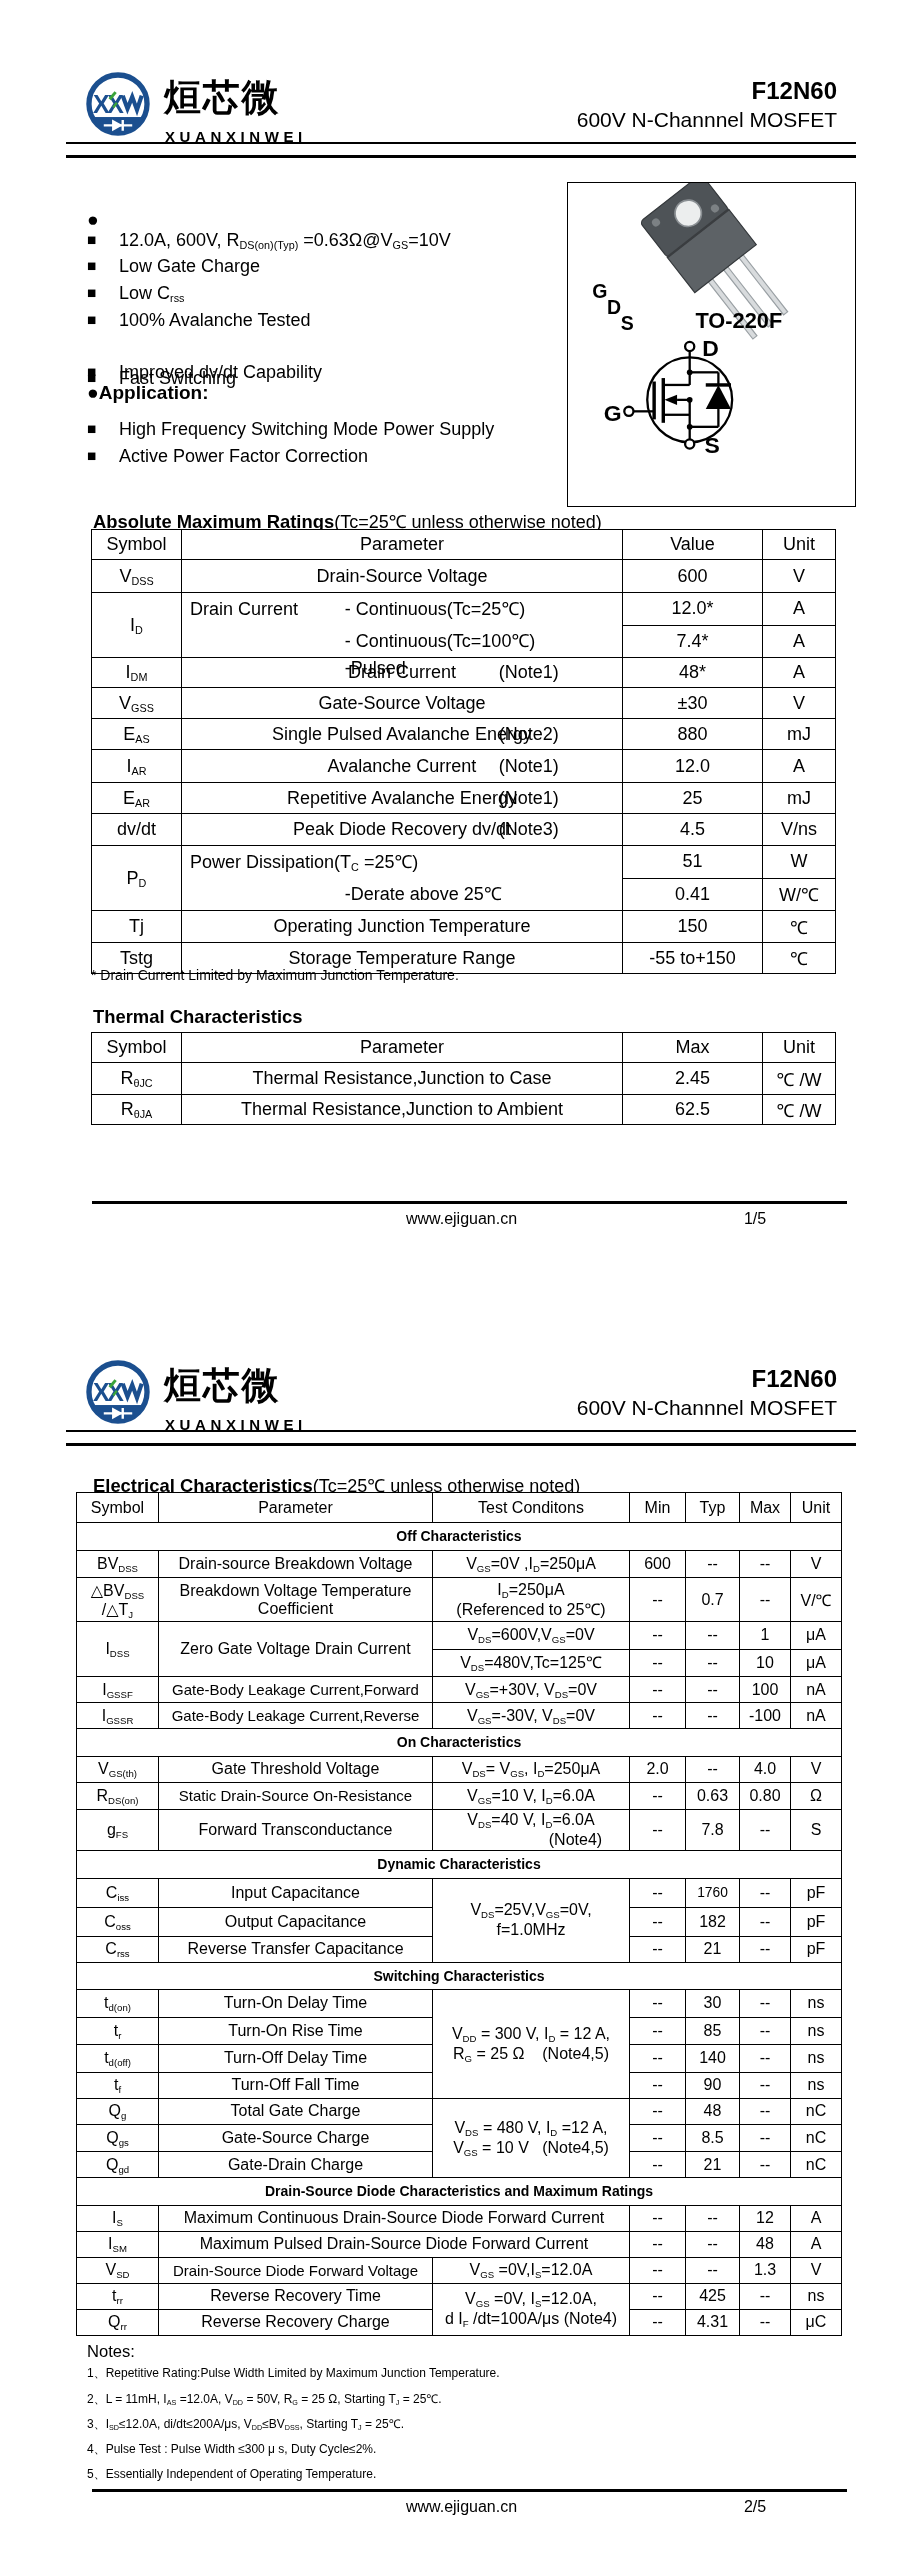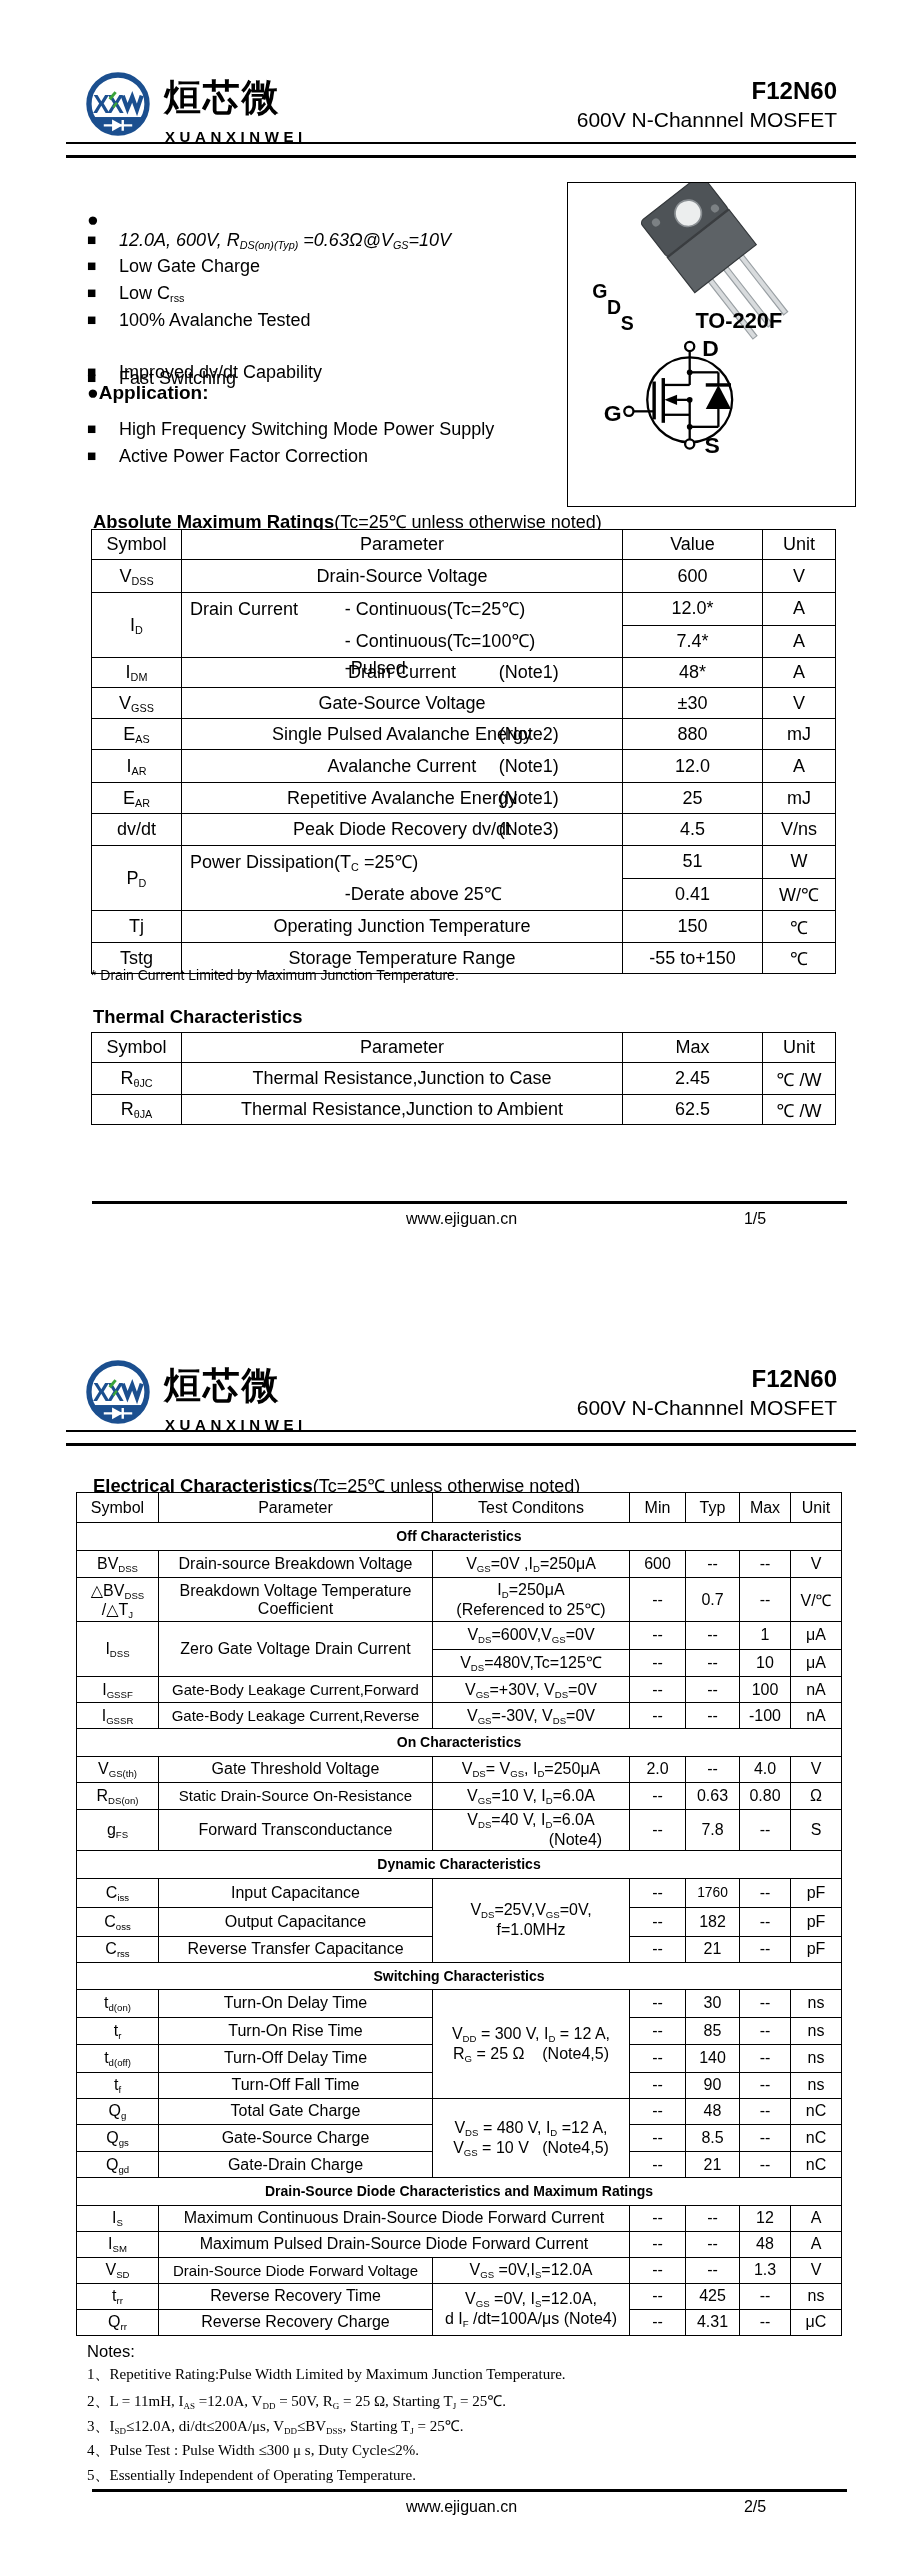--- a/index.html
+++ b/index.html
@@ -38,21 +38,21 @@
   td.cnd{text-align:left;padding:1.1px 2.3px 1.1px 5.7px;white-space:pre-wrap;line-height:1.25;}
   td.sect{text-align:left;padding-left:6.9px;font-weight:bold;font-size:14px;}
   .pline{position:relative;height:32px;line-height:32px;text-align:left;padding-left:8px;}
   .mid{position:absolute;left:37%;top:0;}
   .note{position:absolute;left:72%;}
   sub{font-size:0.60em;vertical-align:-0.28em;line-height:0;}
   .footnote{position:absolute;left:91px;font-size:14px;}
 
   
   .notes-title{position:absolute;left:87px;font-size:16.6px;}
-  .note-line{position:absolute;left:87px;font-size:15px;white-space:pre-wrap;font-family:Liberation Serif, serif;}
+  .note-line{position:absolute;left:87px;font-size:12px;white-space:pre-wrap;}
 
   
   .foot-rule{position:absolute;left:92px;width:755px;height:2.9px;background:#000;top:1201px;}
   .foot-site{position:absolute;left:84px;width:755px;top:1210px;font-size:16px;text-align:center;}
   .foot-page{position:absolute;left:663px;width:184px;top:1210px;font-size:16px;text-align:center;}
 </style>
 </head>
 <body>
 
 <div class="page">
@@ -75,21 +75,21 @@
     <line x1="46" y1="60" x2="52" y2="52" stroke="#3aa43a" stroke-width="4"></line>
   </svg>
   <div class="brand-cn">烜芯微</div>
   <div class="brand-en">XUANXINWEI</div>
   <div class="part-no">F12N60</div>
   <div class="subtitle">600V N-Channnel MOSFET</div>
   <div class="rule1"></div>
   <div class="rule2"></div>
 
   <div class="feat-line dot-bullet" style="top:208px;">●</div>
-  <div class="feat-line" style="top:230px;font-style:italic;"><span class="sq">■</span><span>12.0A, 600V, R<sub>DS(on)(Typ)</sub> =0.63Ω@V<sub>GS</sub>=10V</span></div>
+  <div class="feat-line" style="top:230px;"><span class="sq">■</span><span>12.0A, 600V, R<sub>DS(on)(Typ)</sub> =0.63Ω@V<sub>GS</sub>=10V</span></div>
   <div class="feat-line" style="top:256px;"><span class="sq">■</span><span>Low Gate Charge</span></div>
   <div class="feat-line" style="top:283px;"><span class="sq">■</span><span>Low C<sub>rss</sub></span></div>
   <div class="feat-line" style="top:310px;"><span class="sq">■</span><span>100% Avalanche Tested</span></div>
   <div class="feat-line" style="top:336px;margin-top:32px;"><span class="sq">■</span><span>Fast Switching</span></div>
   <div class="feat-line" style="top:362px;"><span class="sq">■</span><span>Improved dv/dt Capability</span></div>
   <div class="feat-line" style="top:381px;"><span class="dot-bullet">●</span><span class="app-title">Application:</span></div>
   <div class="feat-line" style="top:419px;"><span class="sq">■</span><span>High Frequency Switching Mode Power Supply</span></div>
   <div class="feat-line" style="top:446px;"><span class="sq">■</span><span>Active Power Factor Correction</span></div>
 
   <div class="pkg-box">

